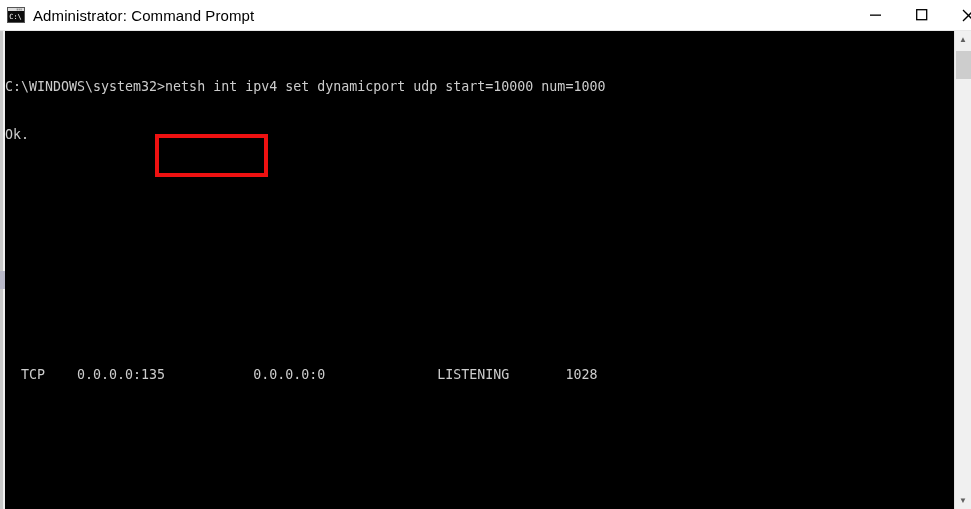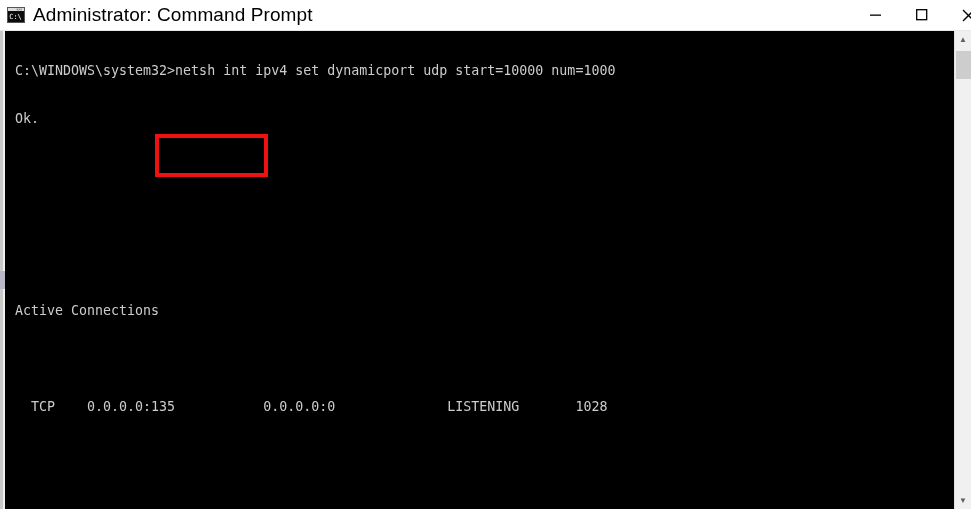--- a/index.html
+++ b/index.html
@@ -37,21 +37,21 @@
   #cmd-icon {
     width: 18px;
     height: 16px;
     margin-left: 7px;
     margin-right: 8px;
     flex: 0 0 auto;
     position: relative;
   }
   #title-text {
     font-family: "Liberation Sans", sans-serif;
-    font-size: 19px;
+    font-size: 15px;
     color: #000000;
     white-space: nowrap;
     letter-spacing: 0.1px;
   }
   .winbtn {
     position: absolute;
     top: 0;
     width: 46px;
     height: 30px;
     display: flex;
@@ -100,24 +100,23 @@
     position: absolute;
     left: 5px;
     top: 0;
     width: 945px;
     height: 478px;
     font-family: "DejaVu Sans Mono", "Liberation Mono", monospace;
     font-size: 13.3px;
     line-height: 16px;
     color: #cccccc;
     white-space: pre;
-    padding-top: 0;
+    padding-top: 16px;
     box-sizing: border-box;
     letter-spacing: 0px;
-    margin-left: 10px;
   }
   .line { height: 16px; }
   .blank { height: 16px; }
 
   
   #annot {
     position: absolute;
     left: 155px;
     top: 103px;
     width: 113px;
@@ -201,21 +200,20 @@
     <div id="left-sliver"></div>
     <div id="left-sliver2"></div>
     <div id="left-edge-mark"></div>
 
     <div id="term">
       <div class="line">C:\WINDOWS\system32&gt;netsh int ipv4 set dynamicport udp start=10000 num=1000</div>
       <div class="line">Ok.</div>
       <div class="blank"></div>
       <div class="blank"></div>
       <div class="blank"></div>
-      <div class="line">Active Connections</div>
       <div class="blank"></div>
       <div id="tbl-body"><div class="line">  TCP    0.0.0.0:135           0.0.0.0:0              LISTENING       1028</div></div>
     </div>
 
     <div id="annot"></div>
   </div>
 
   <div id="scrollbar">
     <div id="sb-up">▲</div>
     <div id="sb-thumb"></div>

